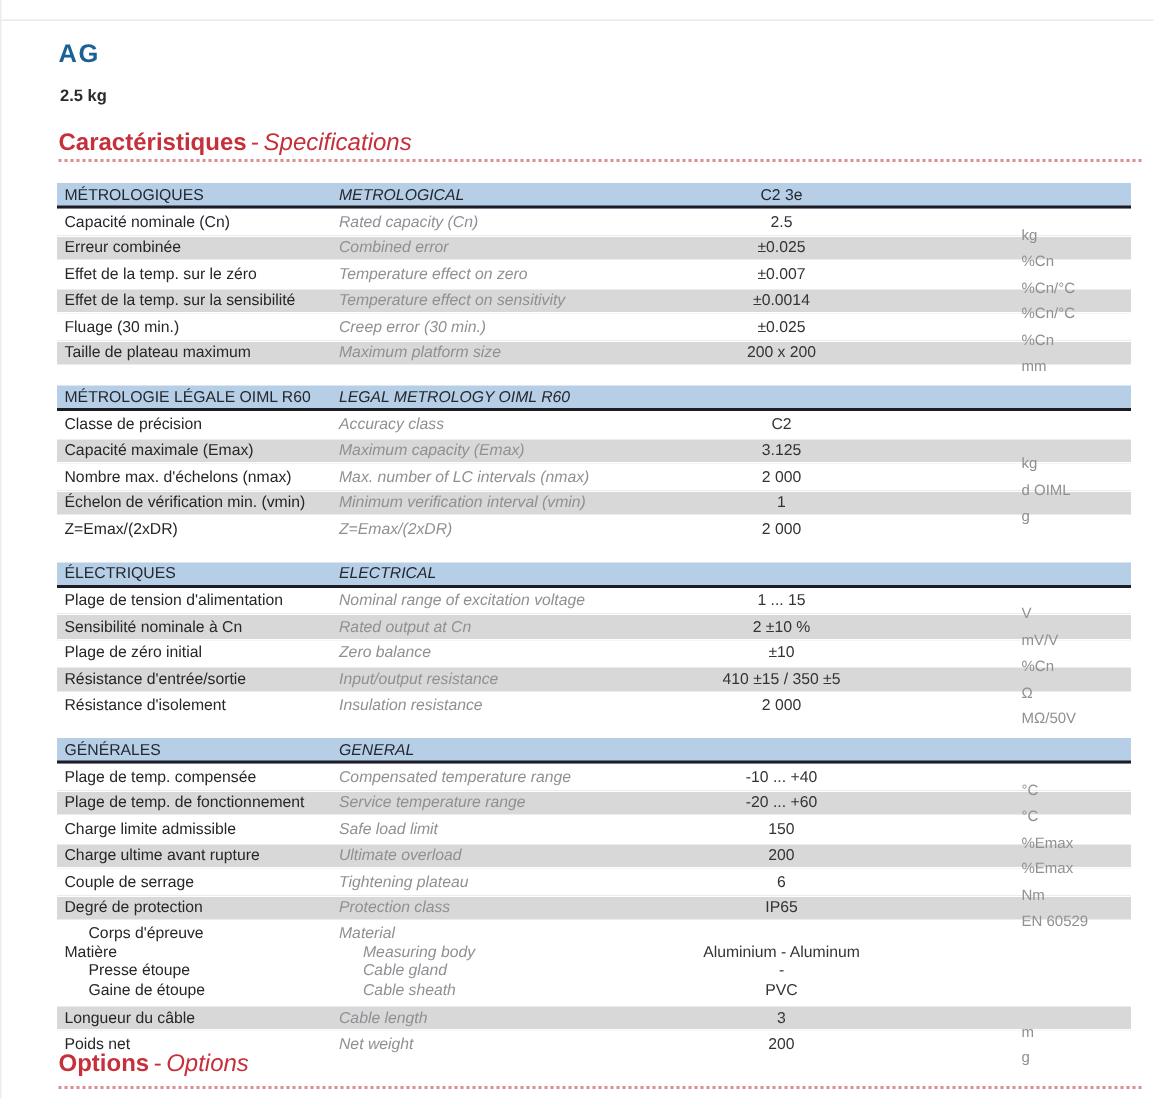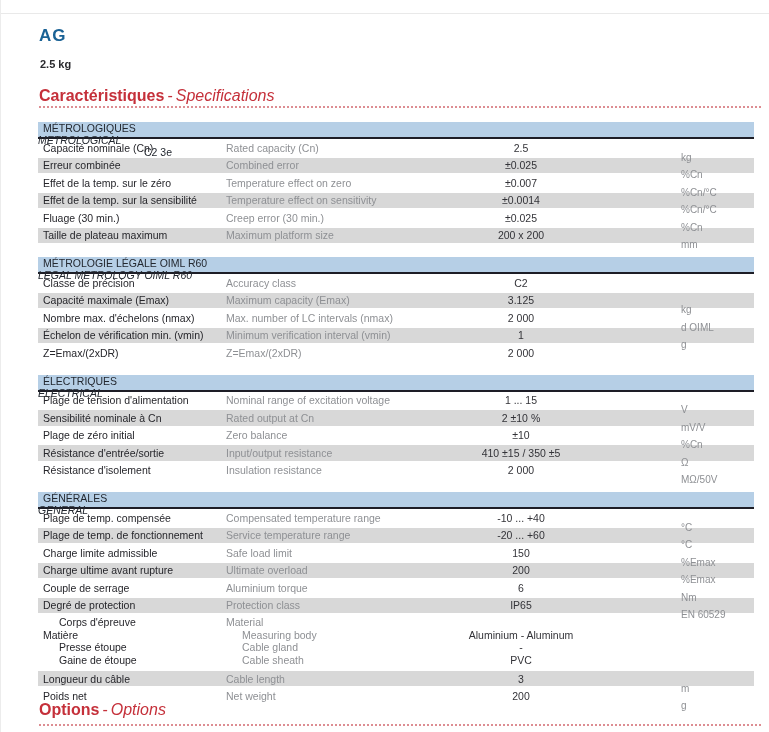--- a/index.html
+++ b/index.html
@@ -32,39 +32,39 @@
 
   .dotted-rule { position:absolute; left:38px; width:722px; height:3px;
     border-bottom:2px dotted #dd8d92; }
   .dotted-rule.specs { top:105px; }
   .dotted-rule.opts  { top:723px; }
 
   #spec-tables { position:absolute; top:122px; left:37px; width:716px; }
   .spec-table { margin-bottom:13px; }
 
   .band {
-    display:flex; align-items:flex-start;
+    display:flex; align-items:center;
     height:17px; background:var(--band-blue,#b6cfe6);
     border-bottom:2px solid #1d1d26;
-    font-size:10.5px; color:#232830;flex-direction:column;
+    font-size:10.5px; color:#232830;
   }
   .band-en { font-style:italic; }
   .band-val { font-weight:normal; }
 
   .row { display:flex; align-items:center; height:17.5px; font-size:10.5px;justify-content:flex-end; }
   .row.alt { background:var(--stripe,#d8d8d8); box-shadow:inset 0 1px 0 #fff, inset 0 -1px 0 #fff; }
   .row.multi { height:auto; align-items:flex-start; padding:2px 0 3px 0; }
 
   .c1 { width:188px; padding-left:5px; }
   .c2 { width:175px; }
   .c3 { width:240px; text-align:center; }
   .c4 { width:113px; padding-left:40px;margin-top:19px; }
 
   .fr  { color:#26262b; }
-  .en  { color:#8e9094; }
+  .en  { color:#8e9094; font-style:italic; }
   .val { color:#333338; }
   .unit{ color:#8e9094; font-size:10px; }
 
   .line { line-height:12.7px; min-height:12.7px; }
   .line.sub { padding-left:16px; }
 </style>
 </head>
 <body>
 
 <div class="page">
@@ -223,21 +223,21 @@
           <div class="c4 unit">%Emax</div>
         </div>
         <div class="row alt">
           <div class="c1 fr">Charge ultime avant rupture</div>
           <div class="c2 en">Ultimate overload</div>
           <div class="c3 val">200</div>
           <div class="c4 unit">%Emax</div>
         </div>
         <div class="row">
           <div class="c1 fr">Couple de serrage</div>
-          <div class="c2 en">Aluminium torque</div>
+          <div class="c2 en">Tightening plateau</div>
           <div class="c3 val">6</div>
           <div class="c4 unit">Nm</div>
         </div>
         <div class="row alt">
           <div class="c1 fr">Degré de protection</div>
           <div class="c2 en">Protection class</div>
           <div class="c3 val">IP65</div>
           <div class="c4 unit">EN 60529</div>
         </div>
         <div class="row multi">

